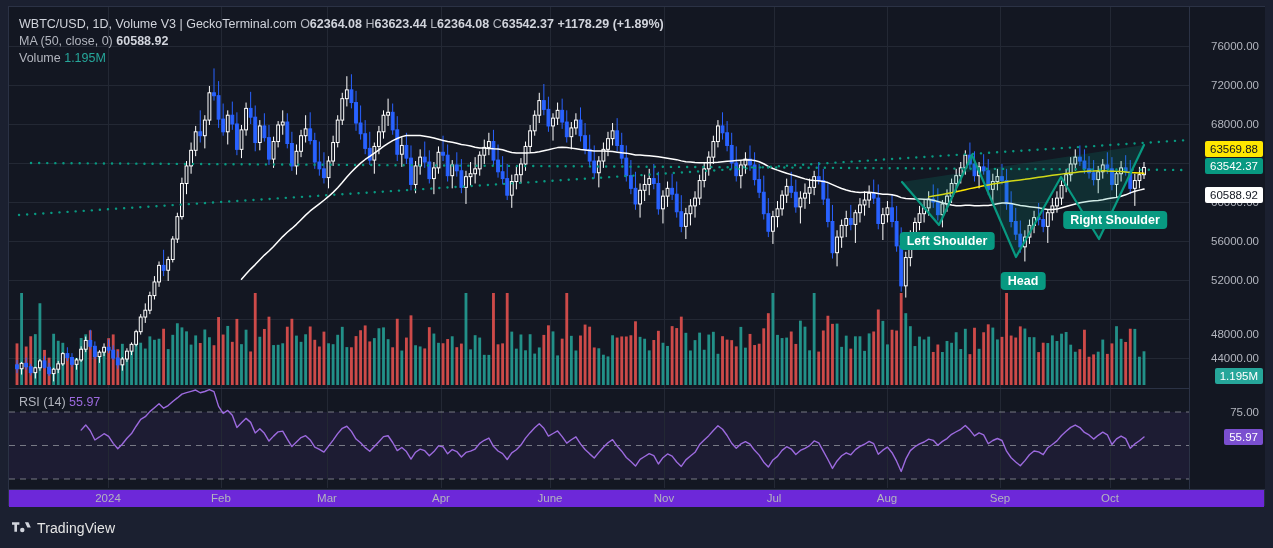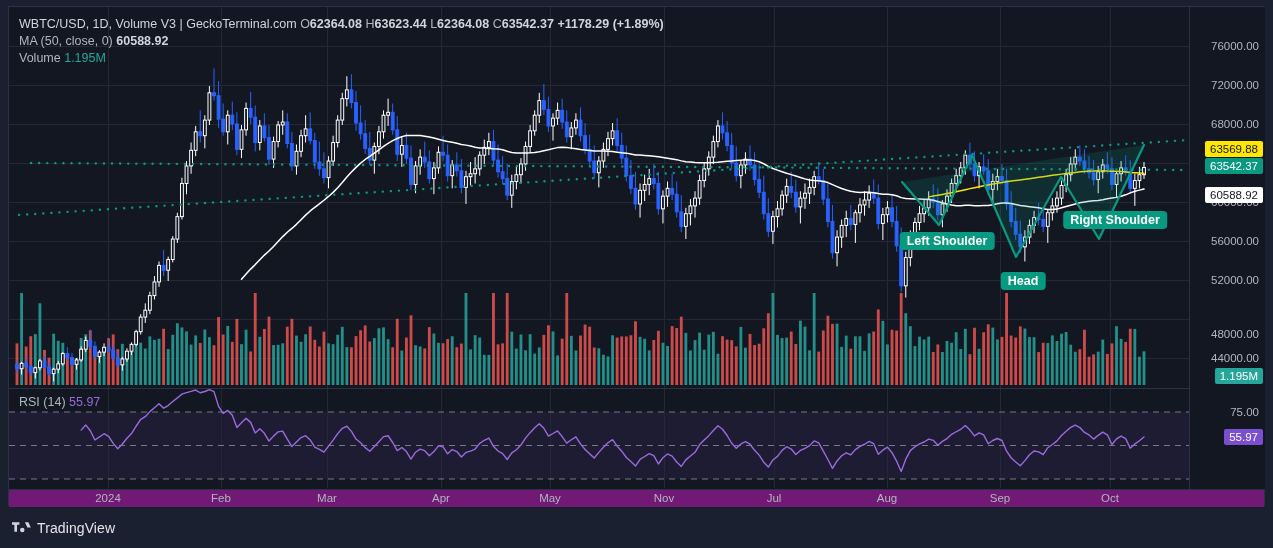--- a/index.html
+++ b/index.html
@@ -13,21 +13,21 @@
 
   
   #frame{
     position:absolute;left:8px;top:6px;width:1257px;height:500px;
     border:1px solid #2b3245;box-sizing:border-box;background:#131722;
   }
   
   #pricePane{position:absolute;left:0;top:0;width:1180px;height:381px;overflow:hidden;background:#131722;}
   #rsiPane{position:absolute;left:0;top:382px;width:1180px;height:99px;overflow:hidden;background:#131722;}
   #paneSep{position:absolute;left:0;top:381px;width:1180px;height:1px;background:#2b3245;}
-  #timeAxis{position:absolute;left:0;top:482px;width:1255px;height:17px;background:#701a75;border-top:1px solid #2b3245;}
+  #timeAxis{position:absolute;left:0;top:482px;width:1255px;height:17px;background:#6d28d9;border-top:1px solid #2b3245;}
   #priceAxis{position:absolute;left:1180px;top:0;width:75px;height:482px;background:#131722;border-left:1px solid #2b3245;}
 
   svg{display:block;}
   .gridline{stroke:#232834;stroke-width:1;}
   .vgrid{stroke:#232834;stroke-width:1;}
 
   
   #legend{position:absolute;left:10px;top:9px;z-index:40;pointer-events:none;}
   .legrow{font-size:12.5px;line-height:17px;white-space:nowrap;color:#b2b5be;}
   .legrow .sym{color:#d1d4dc;}
@@ -923,21 +923,21 @@
         <div class="ptag white" style="top: 188px;">60588.92</div>
         <div class="ptag tealvol" style="top: 369px;">1.195M</div>
         <div class="ptag purple" style="top: 430px;">55.97</div>
       </div>
 
     <div id="timeAxis">
         <div class="talabel" style="left: 99px;">2024</div>
         <div class="talabel" style="left: 212px;">Feb</div>
         <div class="talabel" style="left: 318px;">Mar</div>
         <div class="talabel" style="left: 432px;">Apr</div>
-        <div class="talabel" style="left: 541px;">May</div>
+        <div class="talabel" style="left: 541px;">June</div>
         <div class="talabel" style="left: 655px;">Nov</div>
         <div class="talabel" style="left: 765px;">Jul</div>
         <div class="talabel" style="left: 878px;">Aug</div>
         <div class="talabel" style="left: 991px;">Sep</div>
         <div class="talabel" style="left: 1101px;">Oct</div>
       </div>
   </div>
 
   <div id="logo">
     <svg width="19" height="13" viewBox="0 0 36 24">

